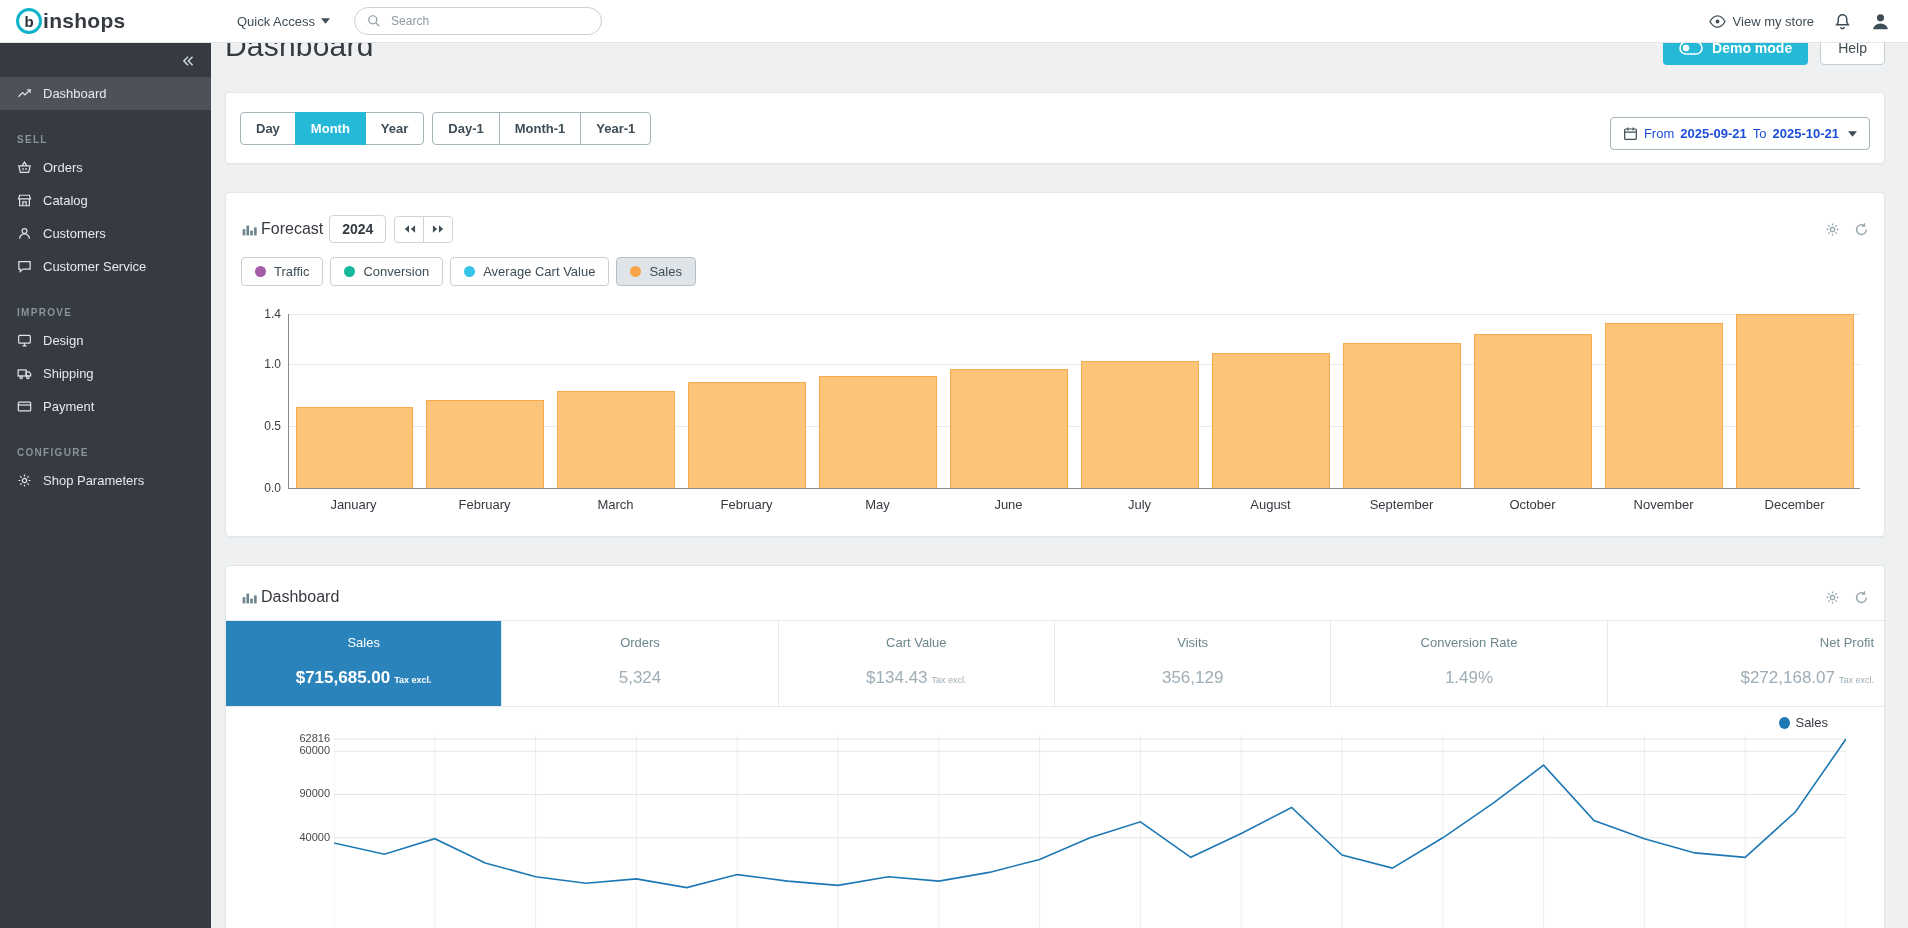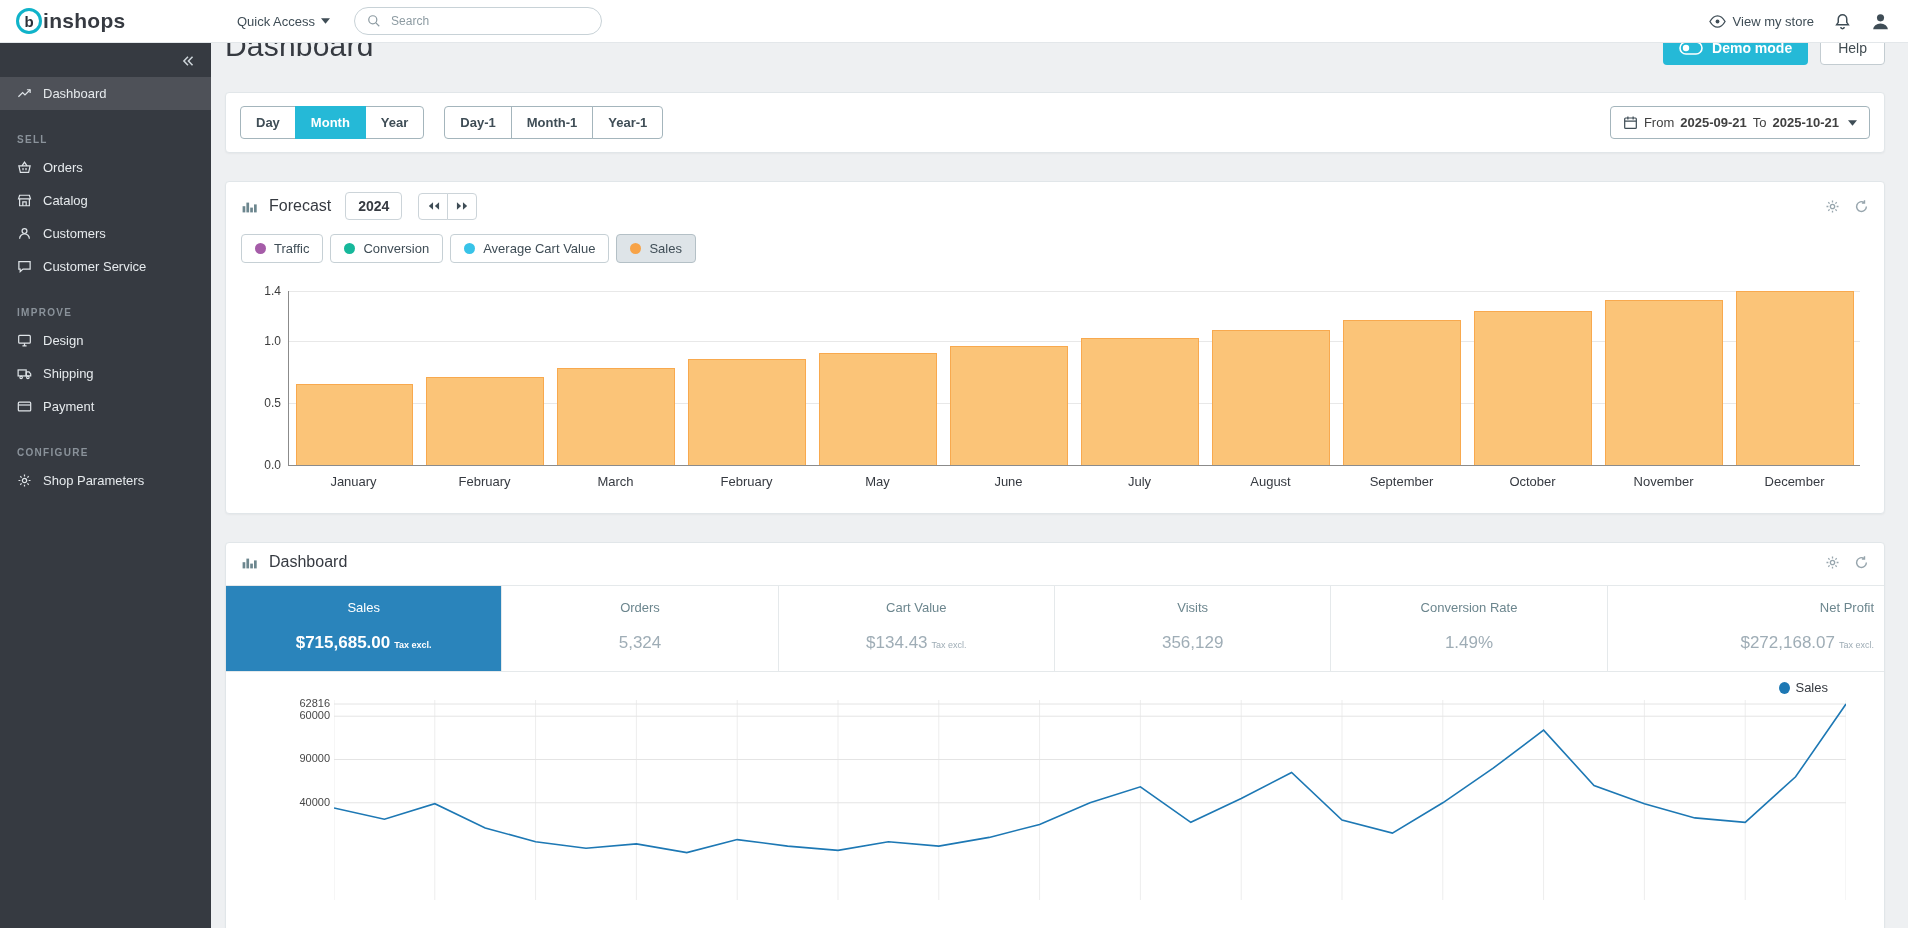--- a/index.html
+++ b/index.html
@@ -74,41 +74,42 @@
   .help-btn{
     height:34px; padding:0 17px; background:#fff;
     border:1px solid #c3ccd1; border-radius:4px; cursor:pointer;
     color:#414c52; font-size:14px; font-family:"Liberation Sans", sans-serif;
   }
 
   .card{ background:#fff; border:1px solid #e1e6e9; border-radius:4px; box-shadow:0 1px 2px rgba(0,0,0,.04); }
 
   
   .toolbar-card{ margin-top:27px; padding:13px 14px; display:flex; align-items:center; justify-content:space-between; }
-  .btn-groups{ display:flex; gap:20px; }
+  .btn-groups{ display:flex; gap:8px; }
   .btn-group{ display:flex; }
   .range-btn{
     height:33px; padding:0 15px; background:#fff; cursor:pointer;
     border:1px solid #a4b5bc; font-size:13px; font-weight:bold; color:#3f4d56;
     font-family:"Liberation Sans", sans-serif; margin-left:-1px;
   }
   .btn-group .range-btn:first-child{ border-radius:4px 0 0 4px; margin-left:0; }
   .btn-group .range-btn:last-child{ border-radius:0 4px 4px 0; }
   .range-btn.active{ background:#25b9d7; border-color:#25b9d7; color:#fff; position:relative; z-index:1; }
   .date-range{
     height:33px; padding:0 12px; background:#fff; cursor:pointer;
     border:1px solid #a4b5bc; border-radius:4px;
-    display:flex; align-items:center; gap:6px; font-size:13px; color:#404040;
+    display:flex; align-items:center; gap:6px; font-size:13px; color:#1d4ed8;
     font-family:"Liberation Sans", sans-serif;
+    margin-top:11px;
   }
   .date-range b{ font-weight:bold; }
 
   
   .panel{ margin-top:28px; padding-bottom:24px; }
-  .panel-head{ display:flex; align-items:center; gap:12px; padding:10px 15px 8px;justify-content:space-between; }
+  .panel-head{ display:flex; align-items:center; gap:4px; padding:22px 15px 8px;justify-content:space-between; }
   .panel-title{ font-size:16px; color:#363a41; }
   .p-ico{ width:16px; height:16px; color:#6c868e; }
   .year-badge{ border:1px solid #ccd4d9; border-radius:4px; padding:5px 12px; font-size:14px; font-weight:bold; color:#363a41; margin-left:2px; }
   .nav-group{ display:flex; margin-left:4px; }
   .nav-btn{ width:30px; height:27px; background:#fff; border:1px solid #ccd4d9; display:flex; align-items:center; justify-content:center; cursor:pointer; color:#3f4d56; margin-left:-1px; }
   .nav-btn:first-child{ border-radius:4px 0 0 4px; margin-left:0; }
   .nav-btn:last-child{ border-radius:0 4px 4px 0; }
   .head-icons{ margin-left:auto; display:flex; gap:14px; color:#97a5ad; }
   .head-icons svg{ cursor:pointer; }
 

